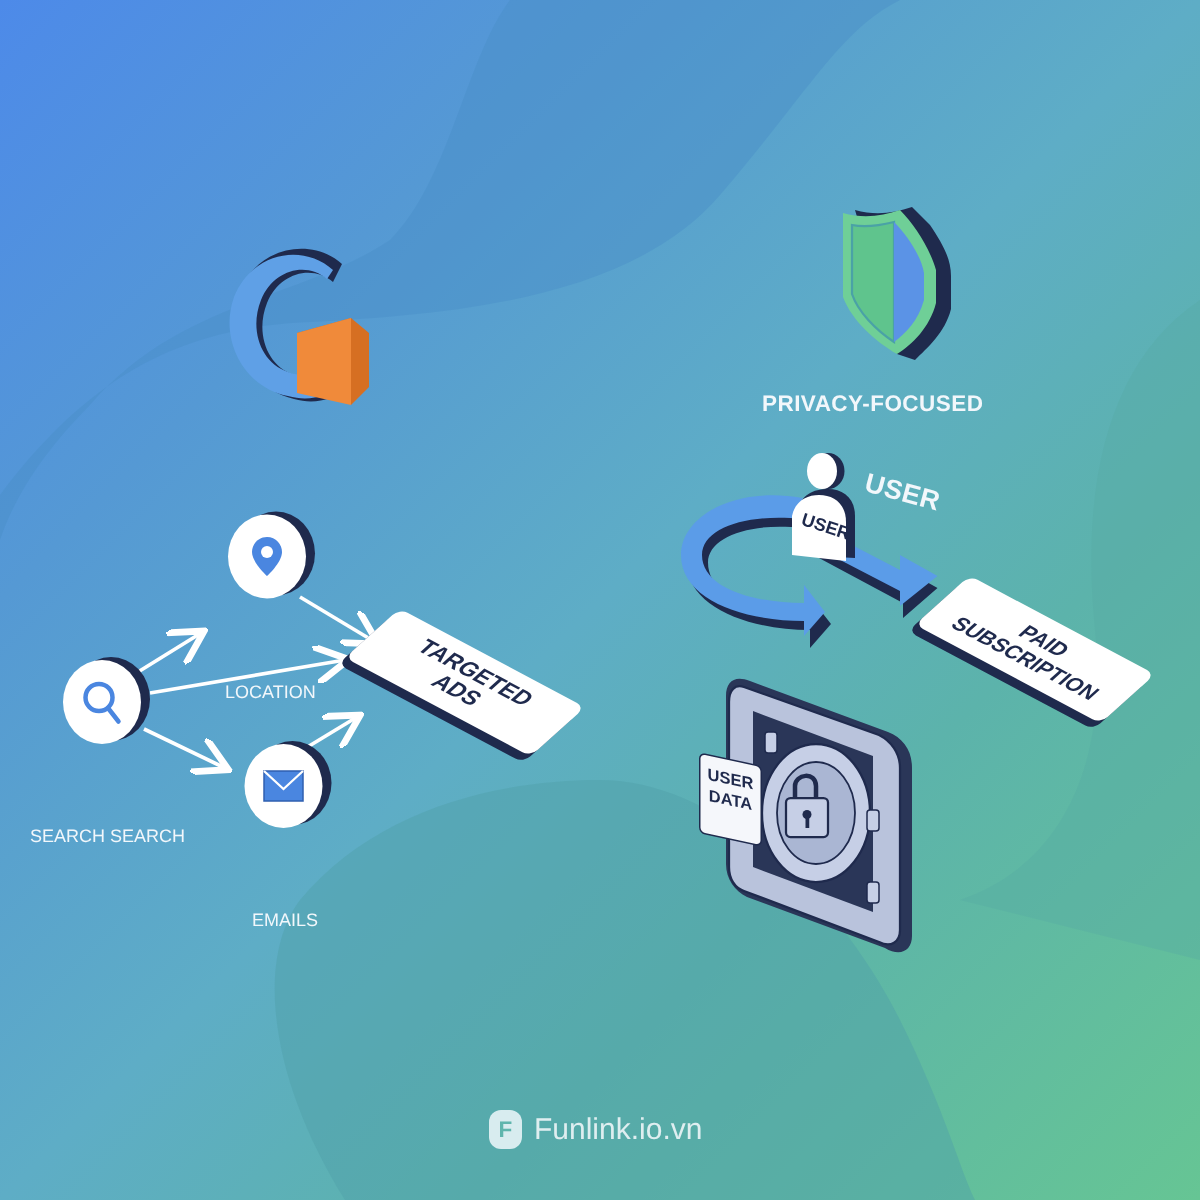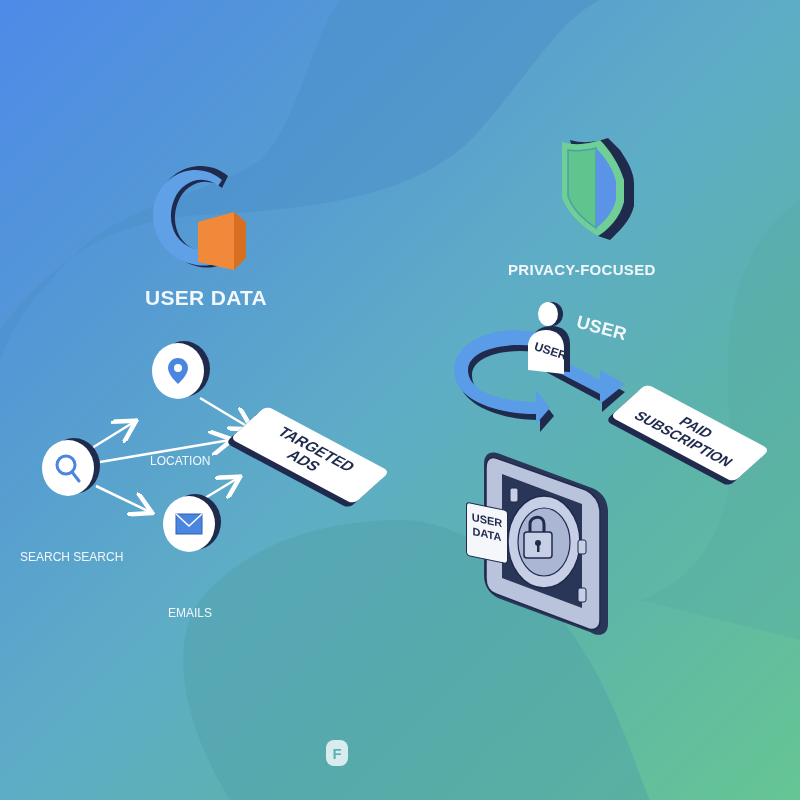--- a/index.html
+++ b/index.html
@@ -25,21 +25,20 @@
     <path d="M230,800 C180,720 170,640 200,600 C250,540 330,520 400,520 C480,520 560,600 600,680 C630,740 640,780 650,800 Z" fill="#4f9fa8" opacity="0.45"></path>
     <path d="M800,200 C740,240 720,320 730,420 C740,520 700,580 640,600 L800,640 Z" fill="#55a8a4" opacity="0.35"></path>
   </svg>
 
   <svg class="abs" style="left:150px;top:158px" width="110" height="120" viewBox="0 0 110 120">
     <path d="M78,18 C58,0 22,6 10,36 C-2,66 14,100 46,108 C60,112 72,108 80,102 L74,88 C66,94 56,96 46,92 C28,86 20,64 28,44 C36,24 58,18 72,30 Z" fill="#1f2a4d"></path>
     <path d="M72,22 C52,4 18,10 6,40 C-4,68 12,100 42,106 C56,110 68,106 76,100 L70,86 C62,92 52,94 42,90 C24,84 16,62 24,42 C32,22 54,16 68,28 Z" fill="#5fa0e6"></path>
     <polygon points="48,64 84,54 96,64 96,100 84,112 84,76" fill="#d66f22"></polygon>
     <polygon points="48,64 84,54 84,112 48,104" fill="#f08a3a"></polygon>
   </svg>
-  <div class="abs label" style="left:145px;top:286px;font-size:21px">USER DATA</div>
 
   <svg class="abs" style="left:0;top:0" width="800" height="800">
     <defs>
       <marker id="ah" markerWidth="10" markerHeight="10" refX="8" refY="5" orient="auto">
         <path d="M0,0 L9,5 L0,10" fill="none" stroke="#ffffff" stroke-width="1.8"></path>
       </marker>
     </defs>
     <g stroke="#ffffff" stroke-width="2.5" fill="none" marker-end="url(#ah)">
       <line x1="92" y1="448" x2="134" y2="422"></line>
       <line x1="100" y1="462" x2="230" y2="440"></line>
@@ -127,14 +126,15 @@
       <rect x="55" y="96" width="2.5" height="8" fill="#1f2a4d"></rect>
     </g>
   </svg>
   <div class="abs" style="left:466px;top:506px;width:40px;height:46px;background:#f5f7fb;border-radius:4px;border:1.5px solid #1f2a4d;font-size:11px;font-weight:bold;color:#1f2a4d;text-align:center;line-height:14px;padding-top:6px;transform:skewY(12deg)">
     <div>USER</div>
     <div>DATA</div>
   </div>
 
   <div class="footer">
     <div class="footer-logo">F</div>
+    <span>Funlink.io.vn</span>
   </div>
 </div>
 
 </body></html>

